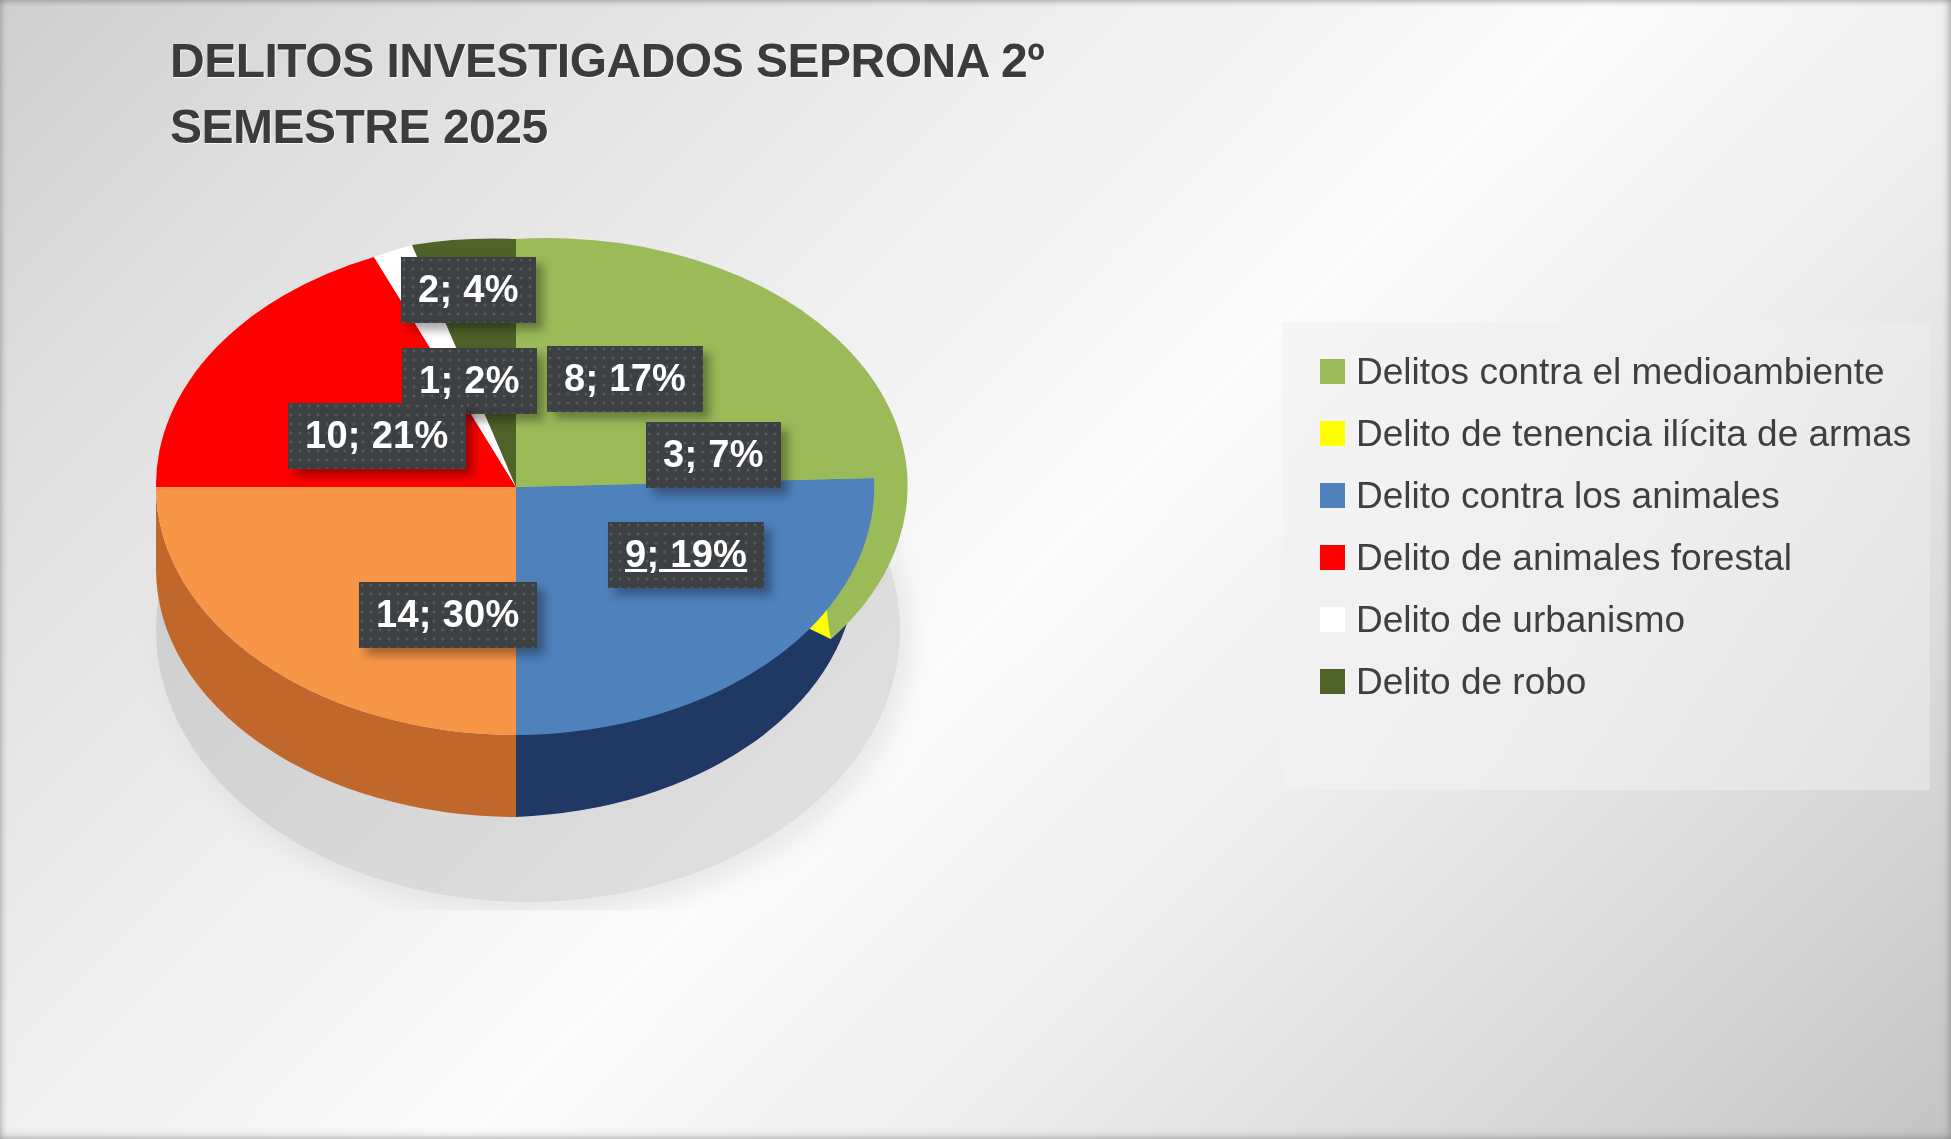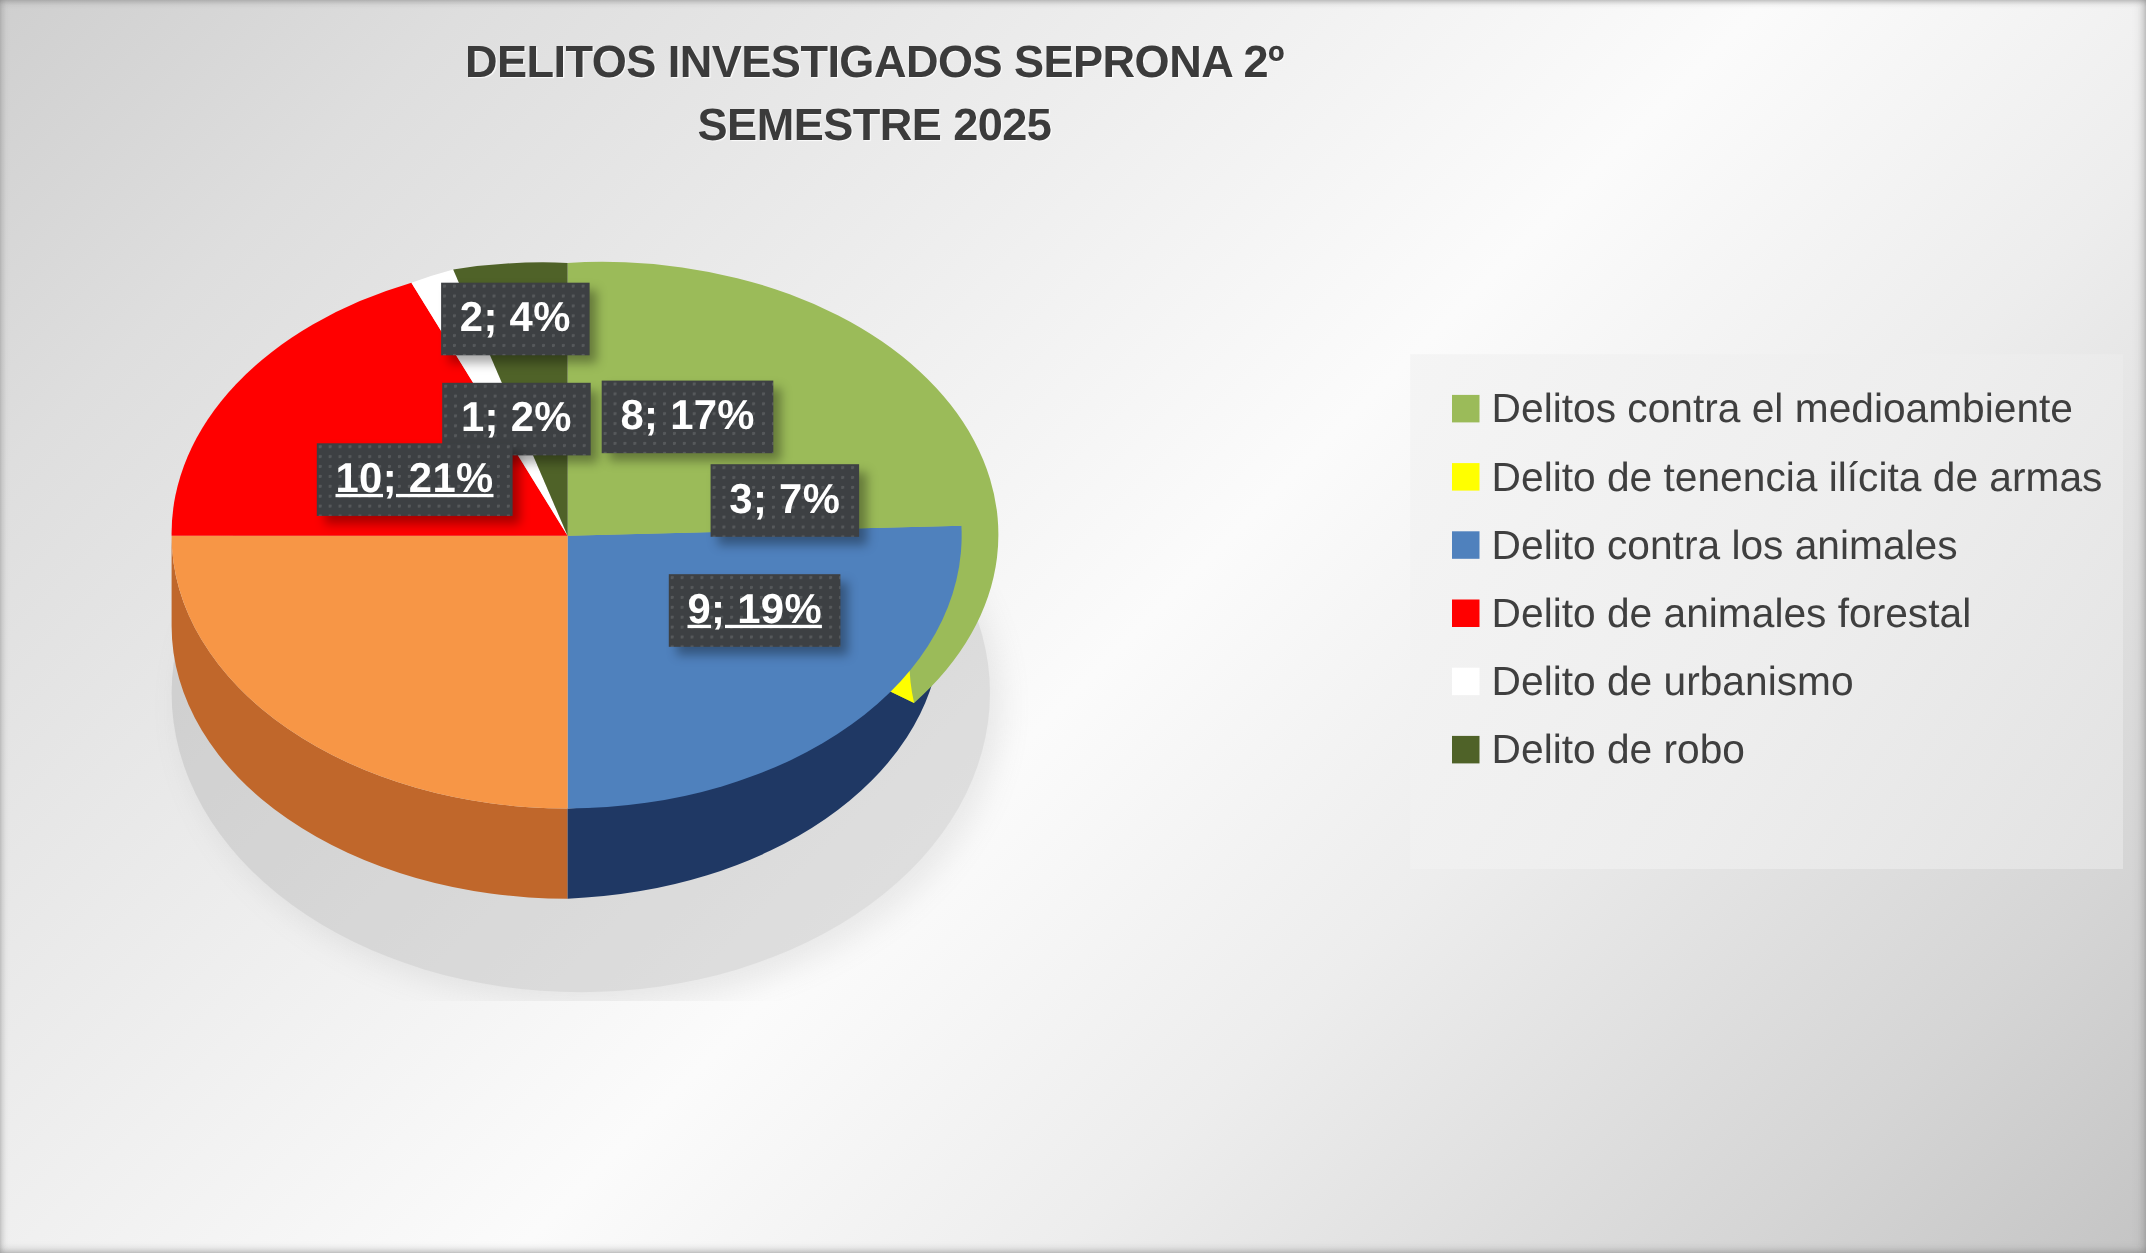--- a/index.html
+++ b/index.html
@@ -35,24 +35,24 @@
       inset 5px 0 8px -5px rgba(130,130,130,0.55),
       inset -6px 0 10px -5px rgba(130,130,130,0.6);
   }
 
   
   #chart-title {
     position: absolute;
     left: 170px;
     top: 28px;
     width: 1250px;
-    text-align: center;
+    text-align: left;
     font-family: "Liberation Sans", sans-serif;
     font-weight: bold;
-    font-size: 41px;
+    font-size: 48px;
     line-height: 1.38;
     letter-spacing: -0.5px;
     color: #3b3b3b;
     text-shadow: 1px 1px 1px rgba(255,255,255,0.85);
     white-space: pre-line;
   }
 
   
   #pie-area {
     position: absolute;
@@ -171,26 +171,27 @@
         <path fill="#4F6228" d="M 396 277 L 292 35 A 360 248 0 0 1 396 29 Z"></path>
       </g>
     </svg>
 
     <div class="data-label" style="left:281px; top:47px;">2; 4%</div>
 
     <div class="data-label" style="left:282px; top:138px;">1; 2%</div>
 
     <div class="data-label" style="left:427px; top:136px;">8; 17%</div>
 
-    <div class="data-label" style="left:168px; top:193px;text-decoration:underline;">10; 21%</div>
+    <div class="data-label" style="left:168px; top:193px;">10; 21%</div>
 
     <div class="data-label" style="left:502px; top:212px;margin-left:24px;">3; 7%</div>
 
     <div class="data-label" style="left:488px; top:312px;text-decoration:underline;">9; 19%</div>
 
+    <div class="data-label" style="left:239px; top:372px;">14; 30%</div>
   </div>
 
   <div id="legend-panel"></div>
   <div id="legend-list">
 
     <div class="legend-item">
       <span class="legend-swatch" style="background:#9BBB59"></span>
       <span class="legend-label">Delitos contra el medioambiente</span>
     </div>
 

